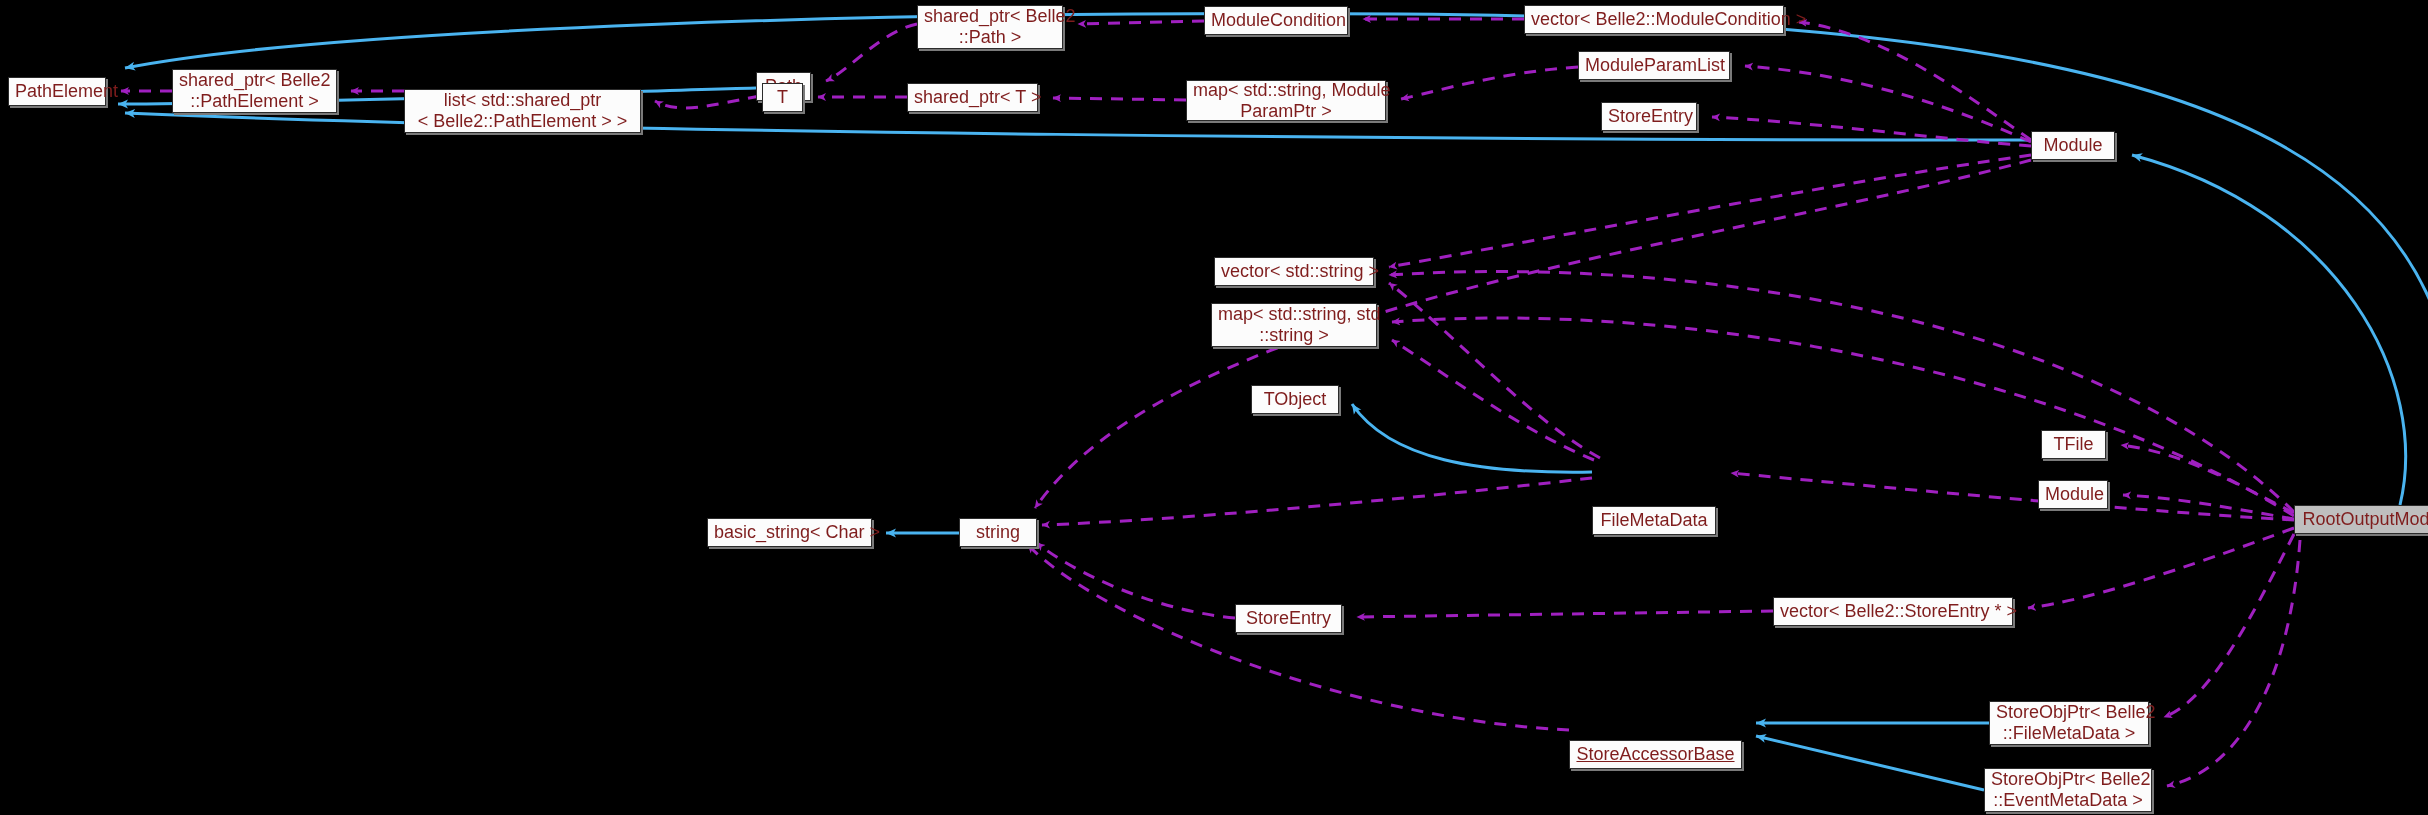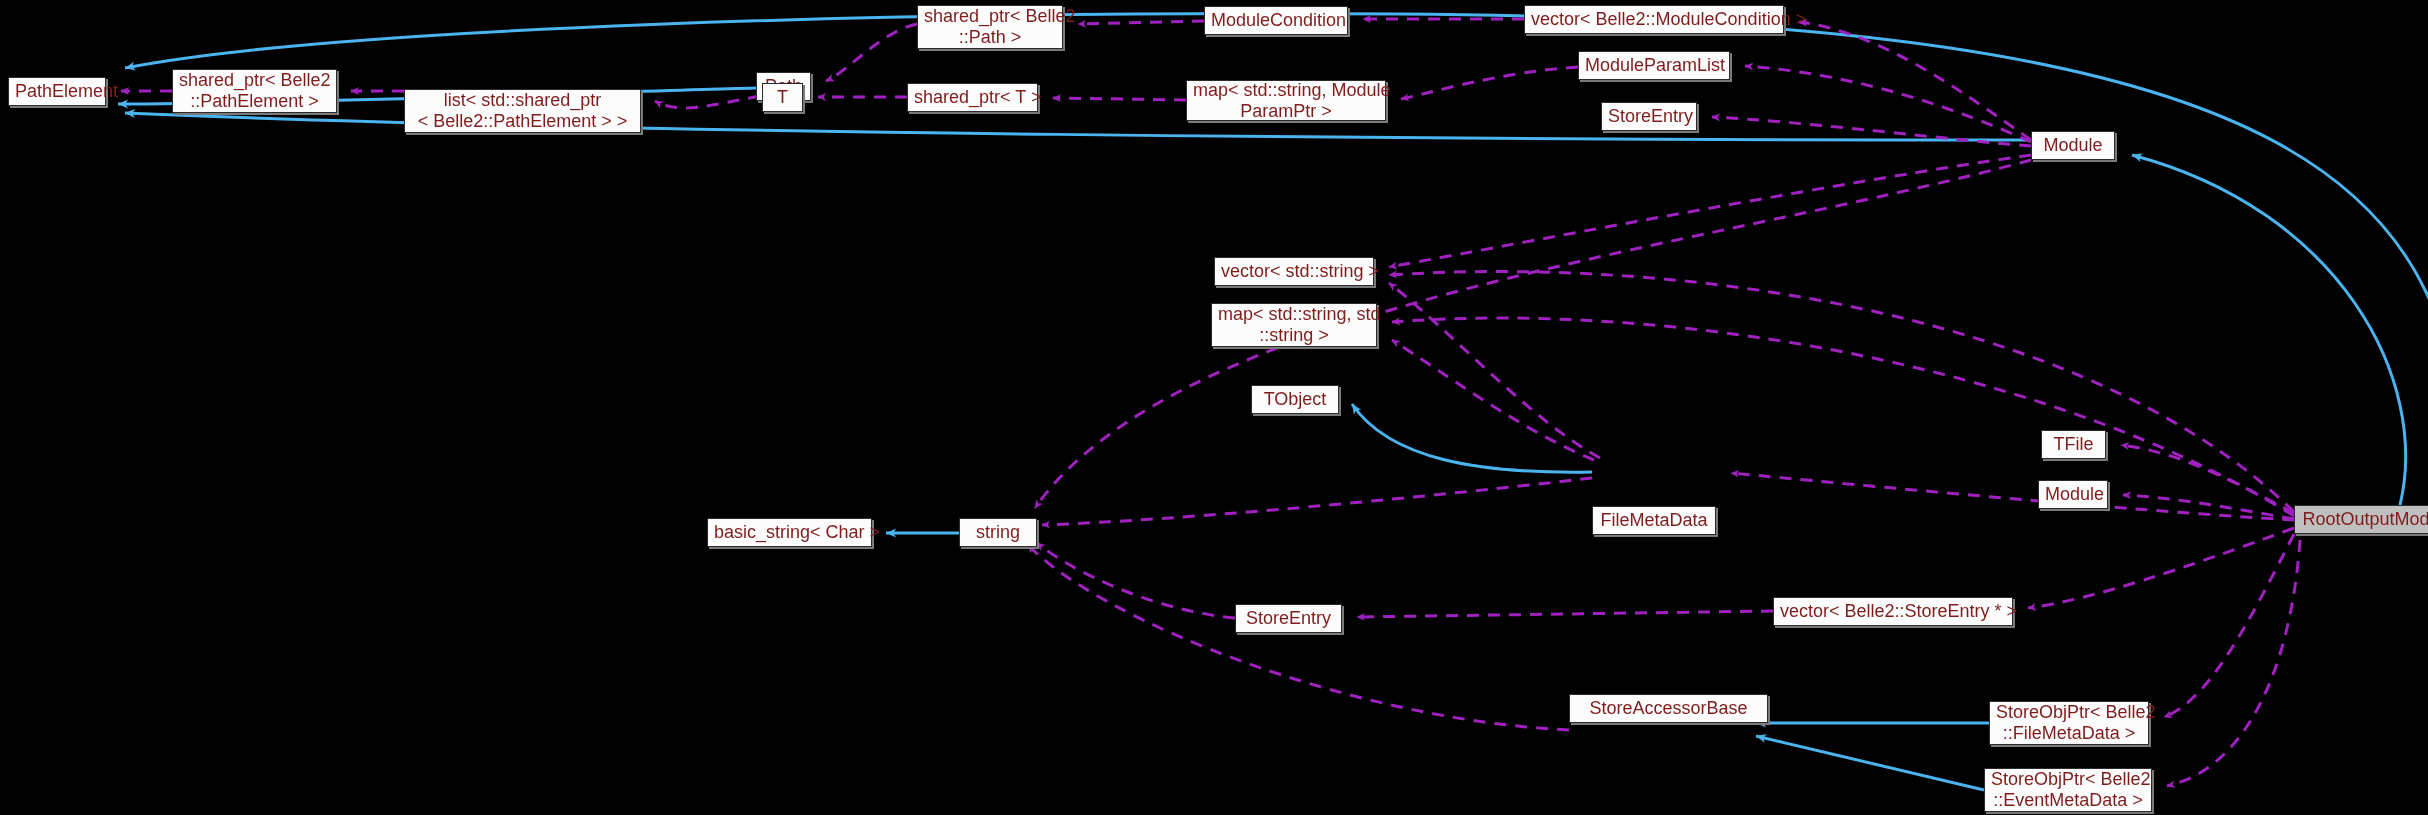--- a/index.html
+++ b/index.html
@@ -134,20 +134,20 @@
       <div class="node" style="left: 1211px; top: 303px; width: 166px; height: 44px;"><span>map&lt; std::string, std
 ::string &gt;</span></div>
       <div class="node" style="left: 1251px; top: 385px; width: 88px; height: 29px;"><span>TObject</span></div>
       <div class="node" style="left: 1592px; top: 458px; width: 124px; height: 29px; margin-top: 48px;"><span>FileMetaData</span></div>
       <div class="node" style="left: 707px; top: 518px; width: 165px; height: 29px;"><span>basic_string&lt; Char &gt;</span></div>
       <div class="node" style="left: 959px; top: 518px; width: 78px; height: 29px;"><span>string</span></div>
       <div class="node" style="left: 2041px; top: 430px; width: 65px; height: 29px;"><span>TFile</span></div>
       <div class="node" style="left: 2038px; top: 480px; width: 70px; height: 29px;"><span>Module</span></div>
       <div class="node" style="left: 1235px; top: 604px; width: 107px; height: 29px;"><span>StoreEntry</span></div>
       <div class="node" style="left: 1773px; top: 597px; width: 240px; height: 29px;"><span>vector&lt; Belle2::StoreEntry * &gt;</span></div>
-      <div class="node" style="left: 1569px; top: 694px; width: 199px; height: 29px;"><span>StoreAccessorBase</span></div>
+      <div class="node" style="left: 1569px; top: 740px; width: 173px; height: 29px; text-decoration: underline;"><span>StoreAccessorBase</span></div>
       <div class="node" style="left: 1989px; top: 701px; width: 160px; height: 44px;"><span>StoreObjPtr&lt; Belle2
 ::FileMetaData &gt;</span></div>
       <div class="node" style="left: 1984px; top: 768px; width: 168px; height: 44px;"><span>StoreObjPtr&lt; Belle2
 ::EventMetaData &gt;</span></div>
       <div class="node highlight" style="left: 2294px; top: 505px; width: 168px; height: 29px;"><span>RootOutputModule</span></div>
     </div>
 </div>
 
 </body></html>

